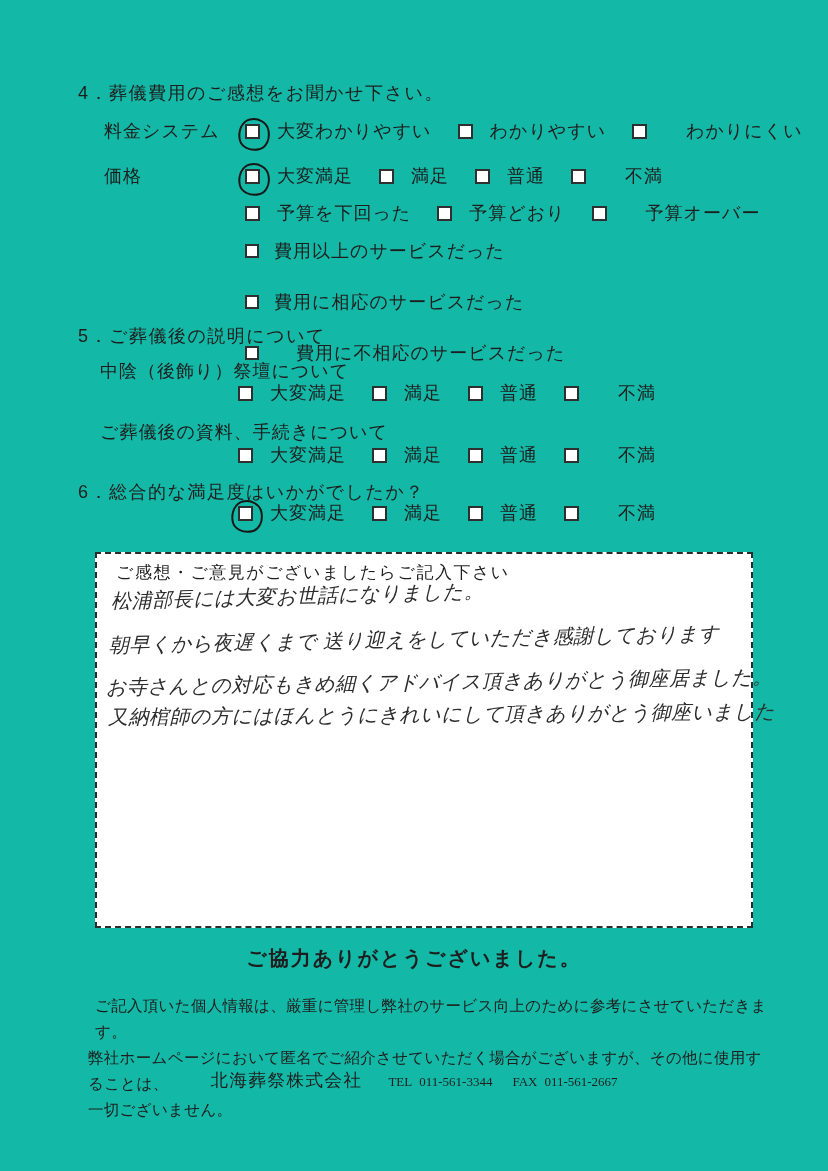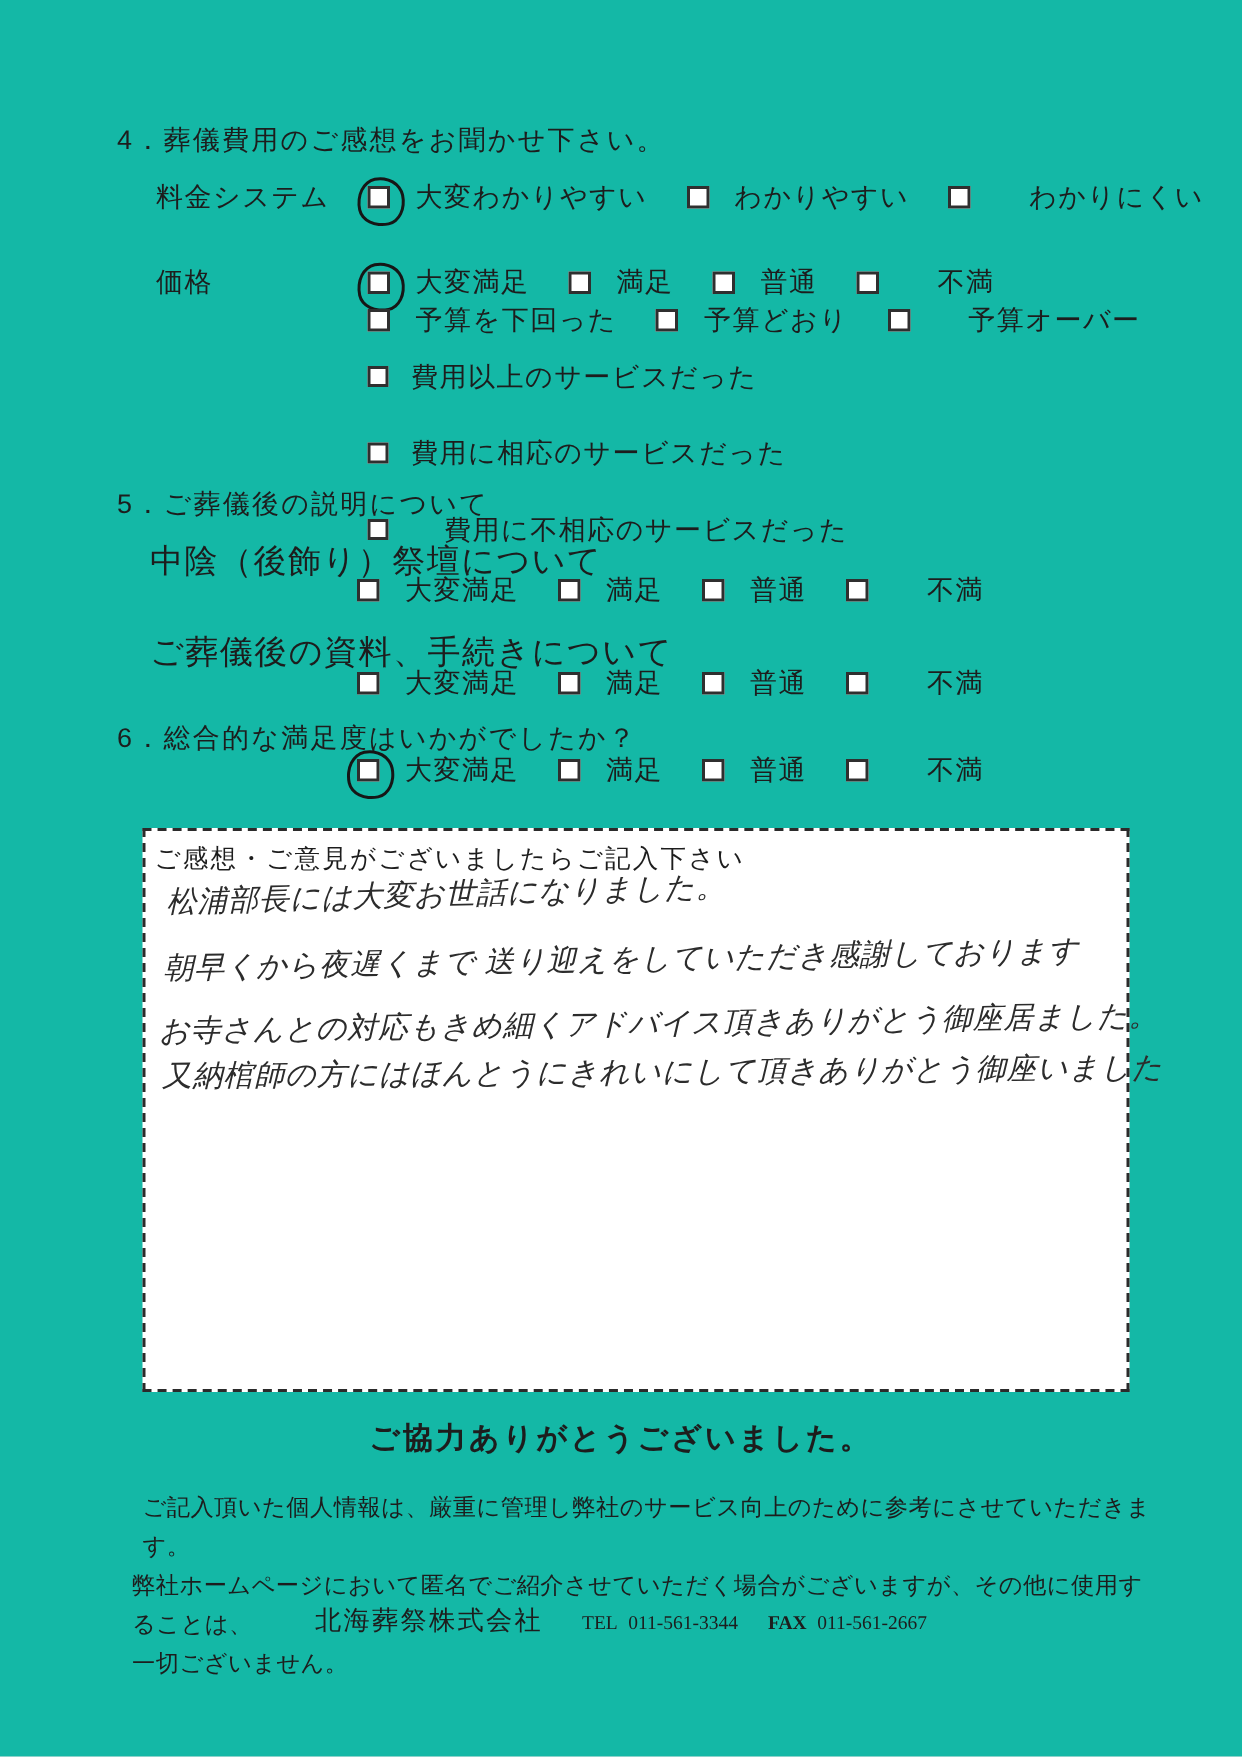--- a/index.html
+++ b/index.html
@@ -28,30 +28,30 @@
   .cb.circled::after {
     content:""; position:absolute; left:-9px; top:-8px;
     width:28px; height:29px; border:2px solid #161616;
     border-radius:47% 53% 44% 56% / 57% 46% 54% 43%;
     transform:rotate(-12deg);
   }
   .stack { position:absolute; left:245px; top:239px; font-size:18px; letter-spacing:1px; }
   .stack .opt { margin:0 0 6px 0; }
   .stack .cb { width:10px; height:10px; margin-right:15px; }
 
-  .sub-label { position:absolute; left:100px; font-size:22px; letter-spacing:1px; white-space:nowrap; }
+  .sub-label { position:absolute; left:100px; font-size:18px; letter-spacing:1px; white-space:nowrap; }
   .opts-abs { position:absolute; left:238px; display:flex; align-items:center;
     font-size:18px; letter-spacing:1px; white-space:nowrap; }
 
   .comment-box {
     position:absolute; left:95px; top:552px; width:654px; height:372px;
     border:2px dashed #2b2b2b; background:#fff;
   }
   .comment-prompt {
-    position:absolute; left:6px; top:7px; font-size:17px; letter-spacing:1.5px;
+    position:absolute; left:19px; top:7px; font-size:17px; letter-spacing:1.5px;
     font-weight:500; white-space:nowrap;
   }
   .hw {
     position:absolute; font-size:20px; letter-spacing:0.5px; color:#2c2c2c;
     white-space:nowrap; transform-origin:left center; font-style:italic;
   }
   .hw.l1 { left:14px; top:34px;  transform:rotate(-1.6deg); }
   .hw.l2 { left:12px; top:78px;  transform:rotate(-1.1deg); }
   .hw.l3 { left:9px;  top:120px; transform:rotate(-0.9deg); }
   .hw.l4 { left:11px; top:150px; transform:rotate(-0.5deg); }
@@ -66,21 +66,21 @@
   }
   .privacy .p1 { padding-left:7px; }
   .footer {
     position:absolute; left:0; top:1068px; width:100%;
     display:flex; justify-content:center; align-items:baseline; white-space:nowrap;
   }
   .footer .company { font-size:17.5px; font-weight:500; letter-spacing:1.5px; margin-right:26px;text-align:center; }
   .footer .serif { font-family:"Liberation Serif", serif; font-size:13px; }
   .footer .tel-label { margin-right:7px; }
   .footer .tel-number { margin-right:20px; }
-  .footer .fax-label { font-weight:bold; margin-right:7px; }
+  .footer .fax-label { font-weight:normal; margin-right:7px; }
 </style>
 </head>
 <body>
 
 <div class="page">
 
   <div class="sec-title" style="top:81px">4．葬儀費用のご感想をお聞かせ下さい。</div>
 
   <div class="q-row" style="top:119px">
     <div class="q-label">料金システム</div>
@@ -93,21 +93,21 @@
         <span class="cb"></span>
         <span>わかりやすい</span>
       </span>
       <span class="opt">
         <span class="cb"></span>
         <span>わかりにくい</span>
       </span>
     </div>
   </div>
 
-  <div class="q-row" style="top:176px">
+  <div class="q-row" style="top:164px">
     <div class="q-label">価格</div>
     <div class="opts">
       <span class="opt">
         <span class="cb circled"></span>
         <span>大変満足</span>
       </span>
       <span class="opt">
         <span class="cb"></span>
         <span>満足</span>
       </span>

